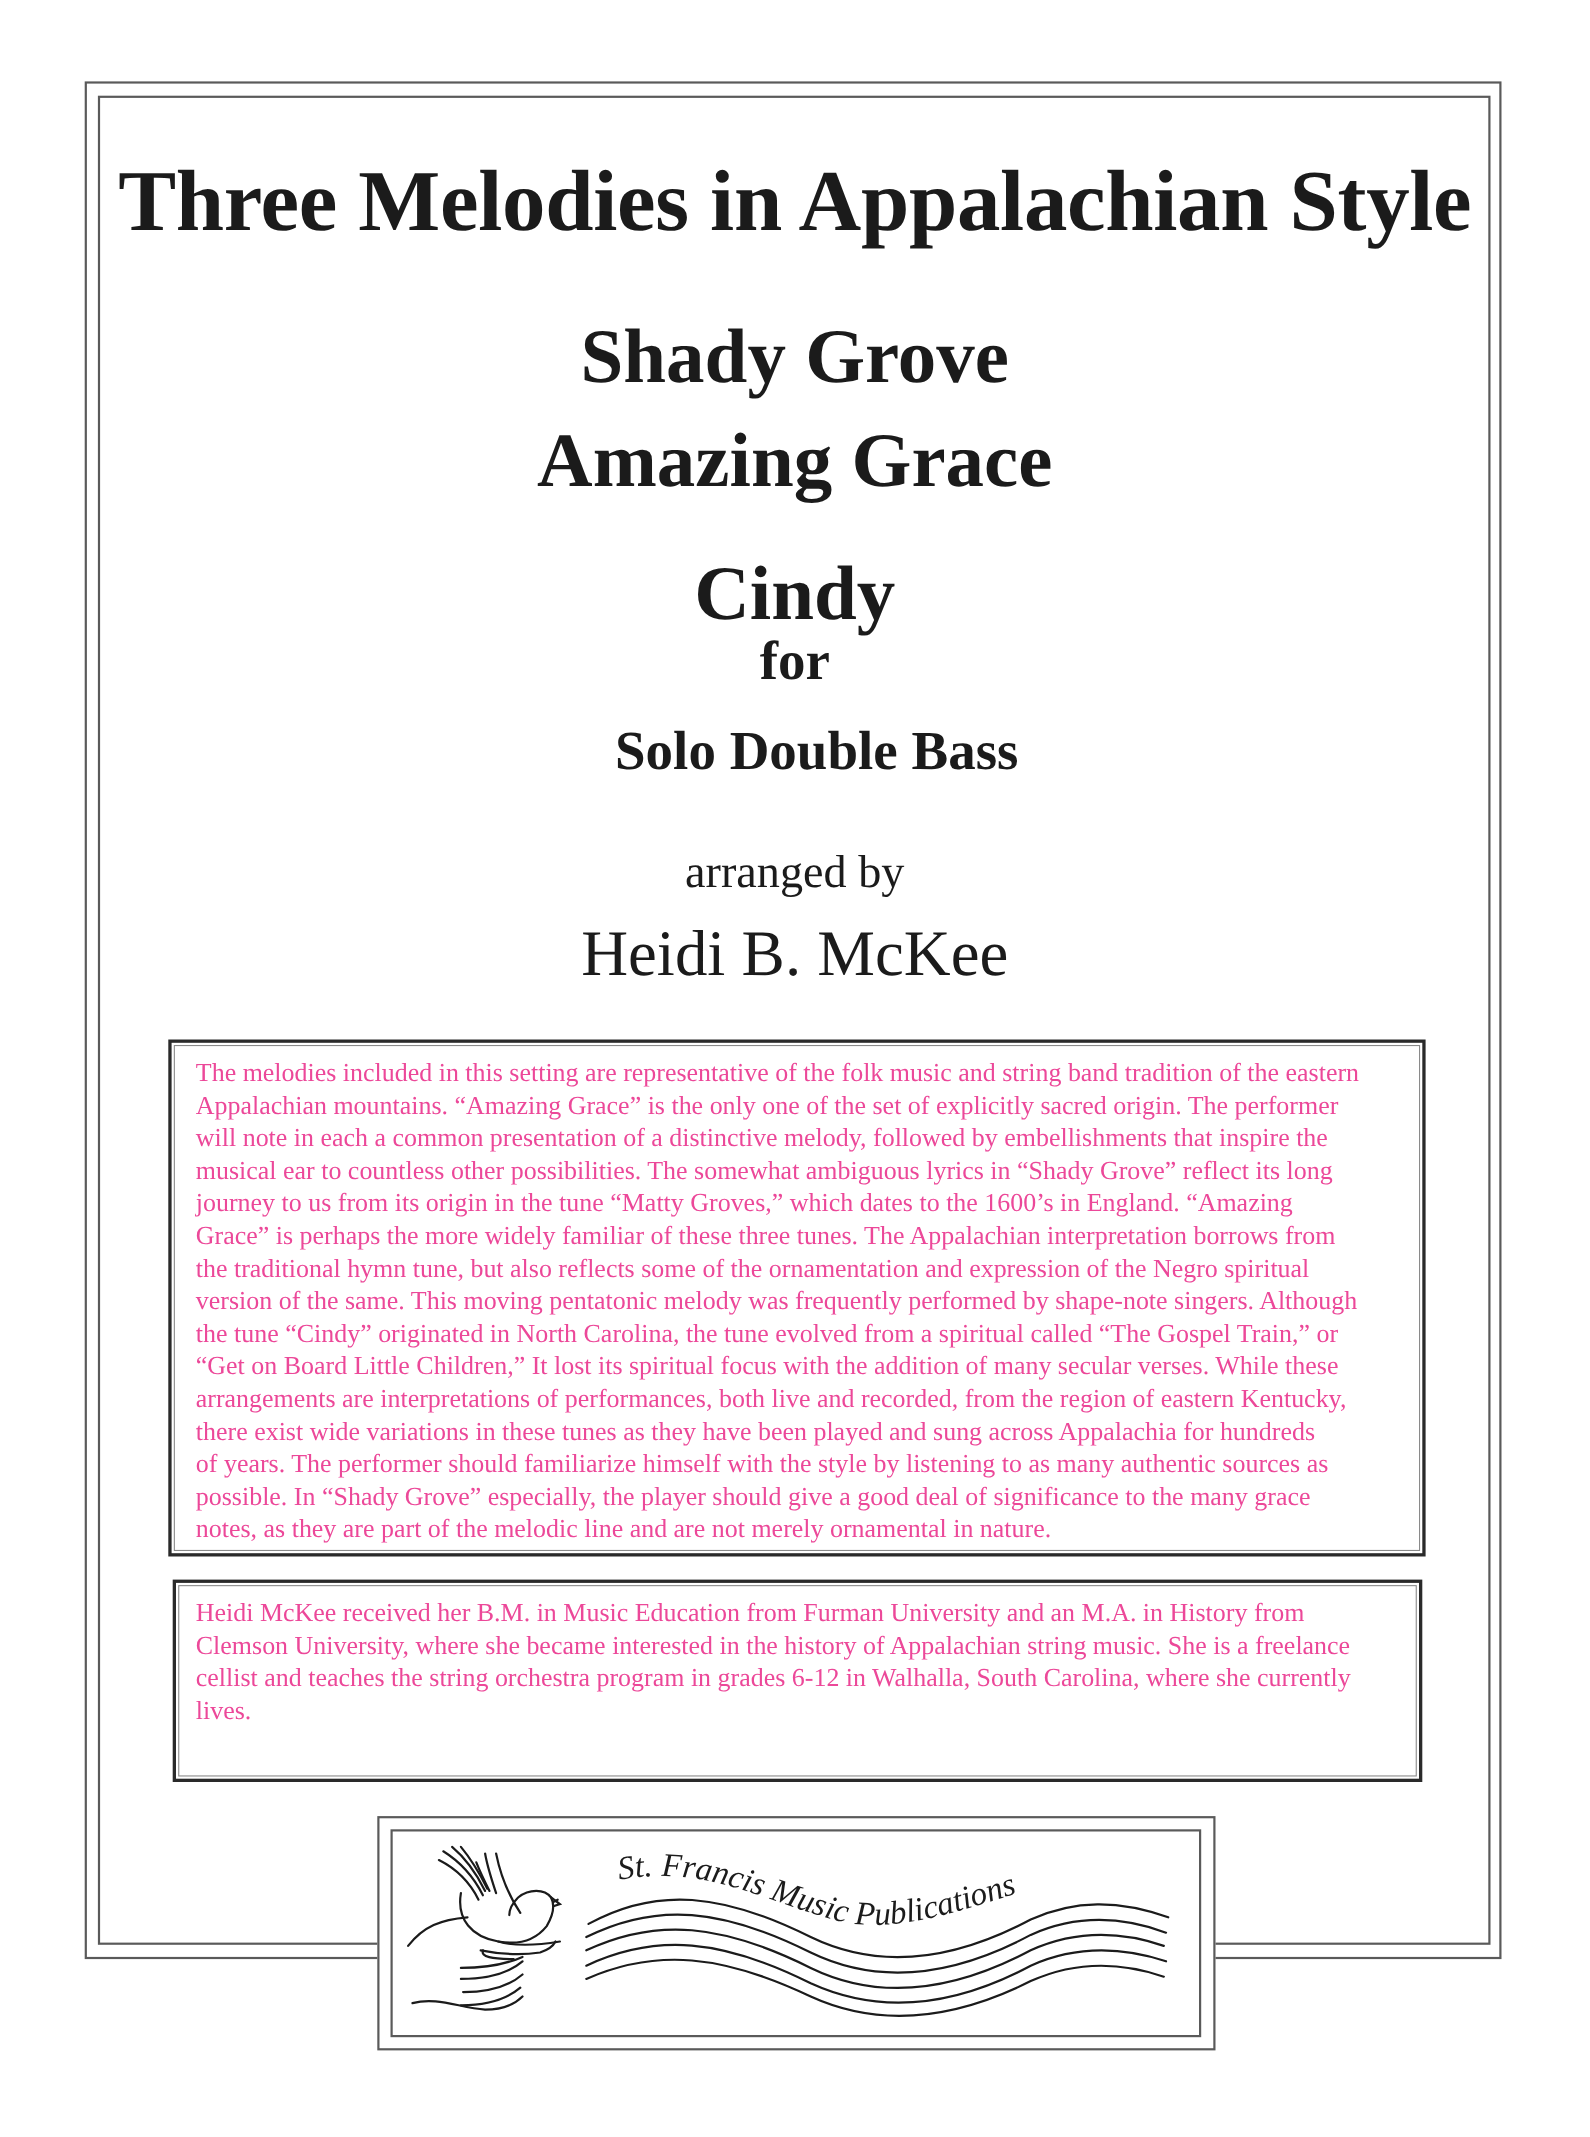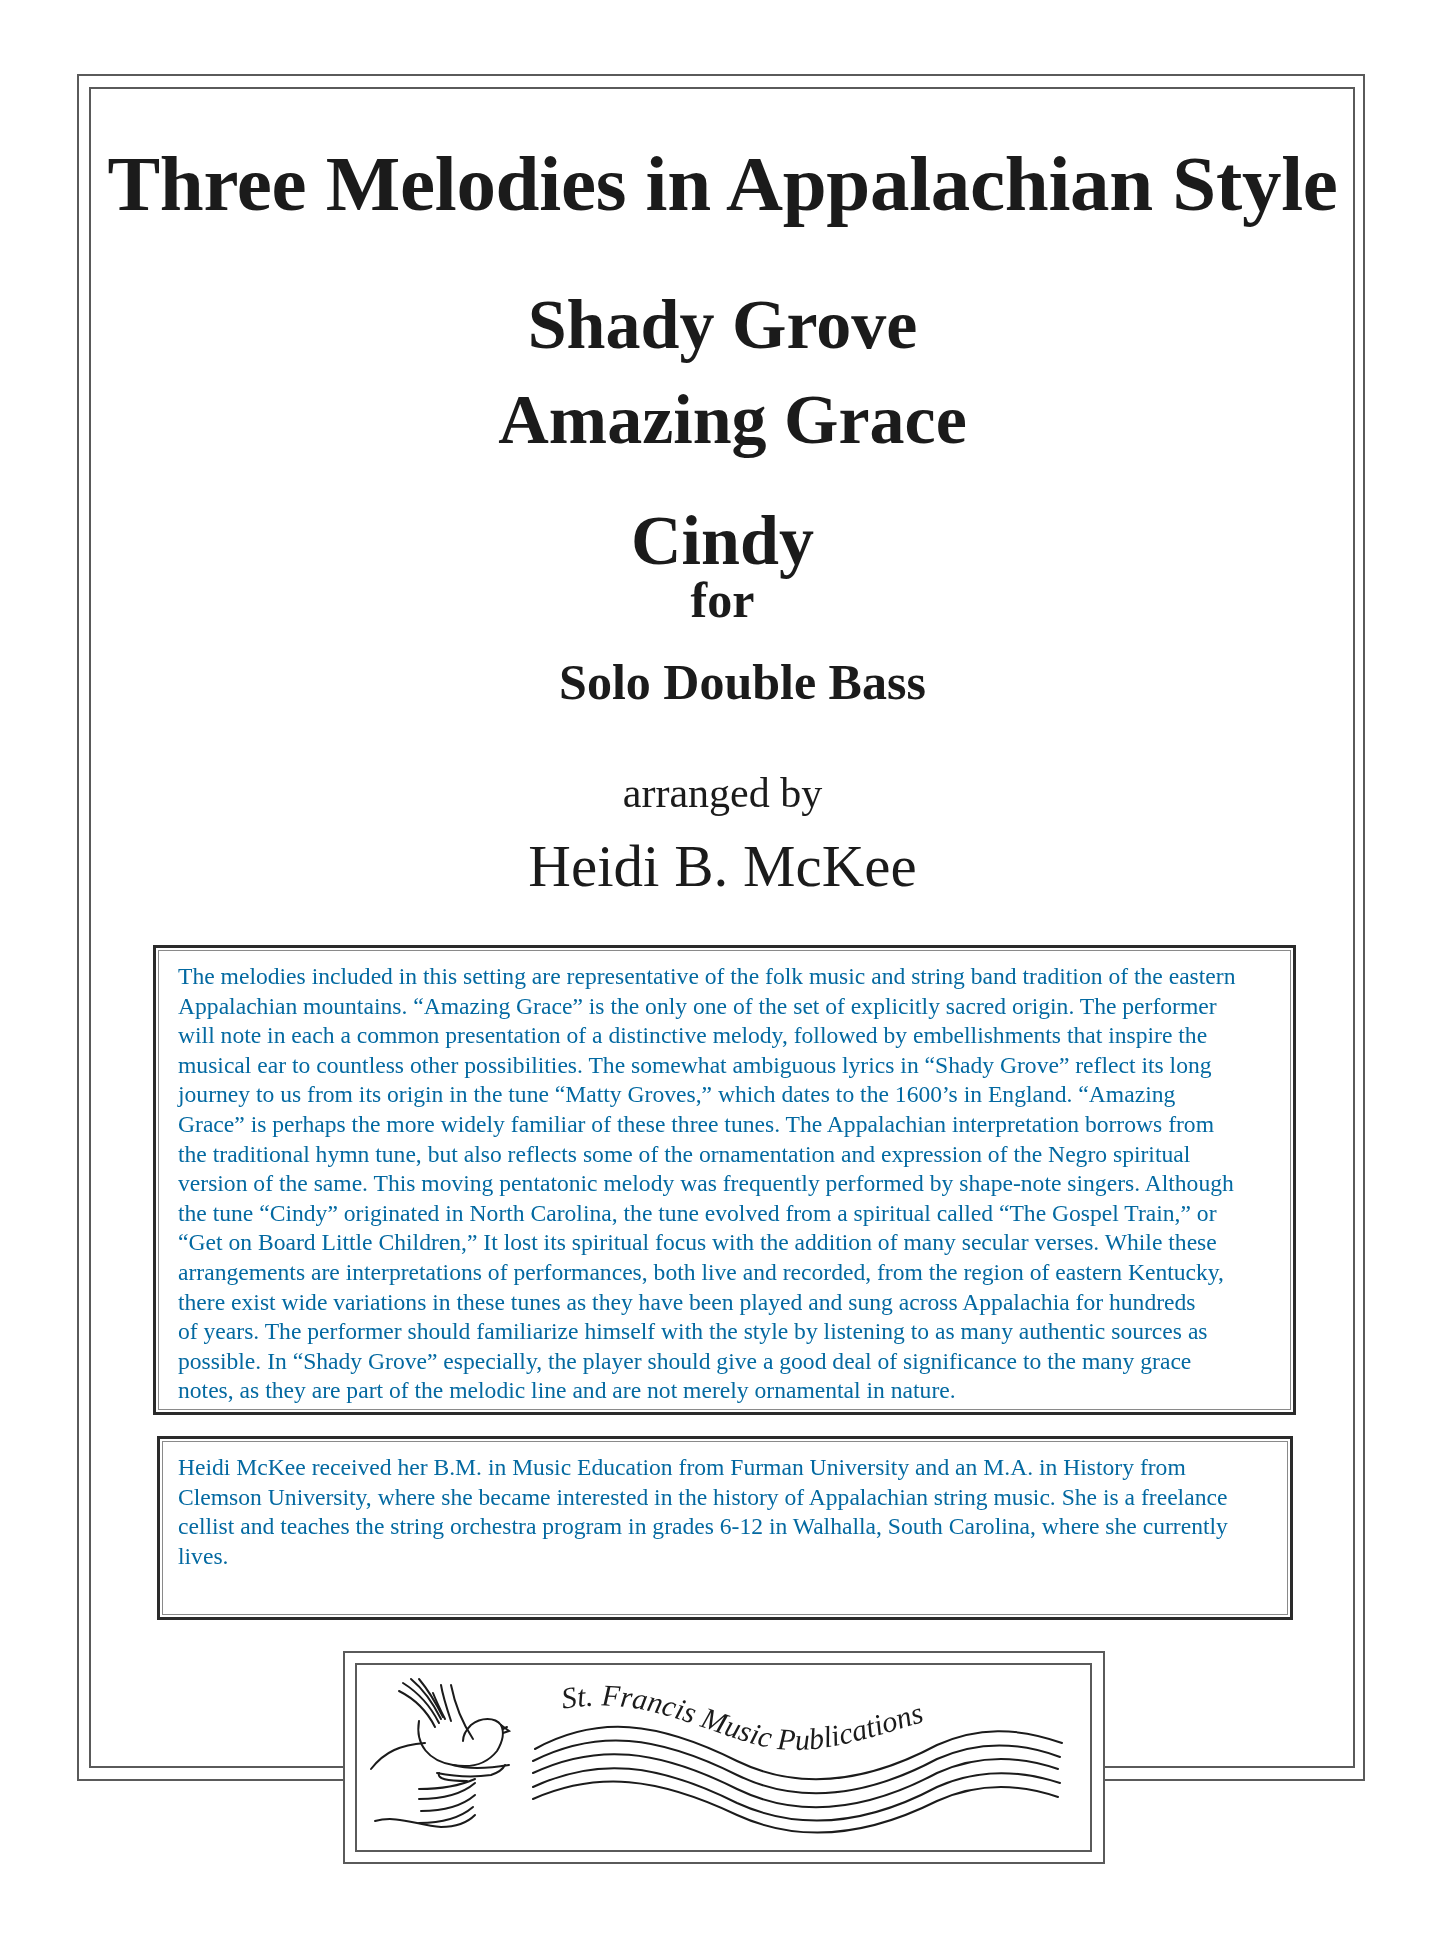--- a/index.html
+++ b/index.html
@@ -12,36 +12,36 @@
   .title { font-weight:bold; font-size:79px; letter-spacing:-0.3px; top:144px; }
   .song { font-weight:bold; font-size:70px; }
   .for { font-weight:bold; font-size:50px; }
   .instr { font-weight:bold; font-size:50px; }
   .arr { font-size:42px; }
   .arranger { font-size:59px; }
 
   .box-outer { border:3px solid #2a2a2a; box-sizing:border-box; background:#fff; }
   .box-inner { position:absolute; left:2px; top:2px; right:2px; bottom:2px; border:1px solid #8a8a8a; }
   .box-text { position:absolute; left:22px; right:22px; font-size:23.6px; line-height:29.6px;
-              text-align:justify; text-align-last:left; color:#0369a1; }
+              text-align:justify; text-align-last:left; color:#ec4899; }
 
   .logo-outer { left:343px; top:1651px; width:762px; height:213px; border:2px solid #5a5a5a; box-sizing:border-box; background:#fff; }
   .logo-inner { left:355px; top:1663px; width:737px; height:189px; border:2px solid #5a5a5a; box-sizing:border-box; background:#fff; }
   .logo-svg { left:357px; top:1665px; }
 </style>
 </head>
 <body>
 
 <div class="abs frame-outer"></div>
 <div class="abs frame-inner"></div>
 
 <div class="abs center-line title">Three Melodies in Appalachian Style</div>
 
 <div class="abs center-line song" style="top:290px;">Shady Grove</div>
-<div class="abs center-line song" style="top:385px;margin-left:10px;">Amazing Grace</div>
+<div class="abs center-line song" style="top:385px;">Amazing Grace</div>
 <div class="abs center-line song" style="top:506px;">Cindy</div>
 
 <div class="abs center-line for" style="top:575px;">for</div>
 <div class="abs center-line instr" style="top:657px;margin-left:20px;">Solo Double Bass</div>
 
 <div class="abs center-line arr" style="top:772px;">arranged by</div>
 <div class="abs center-line arranger" style="top:837px;">Heidi B. McKee</div>
 
 <div class="abs box-outer" style="left:153px; top:945px; width:1143px; height:470px;">
   <div class="box-inner"></div>

